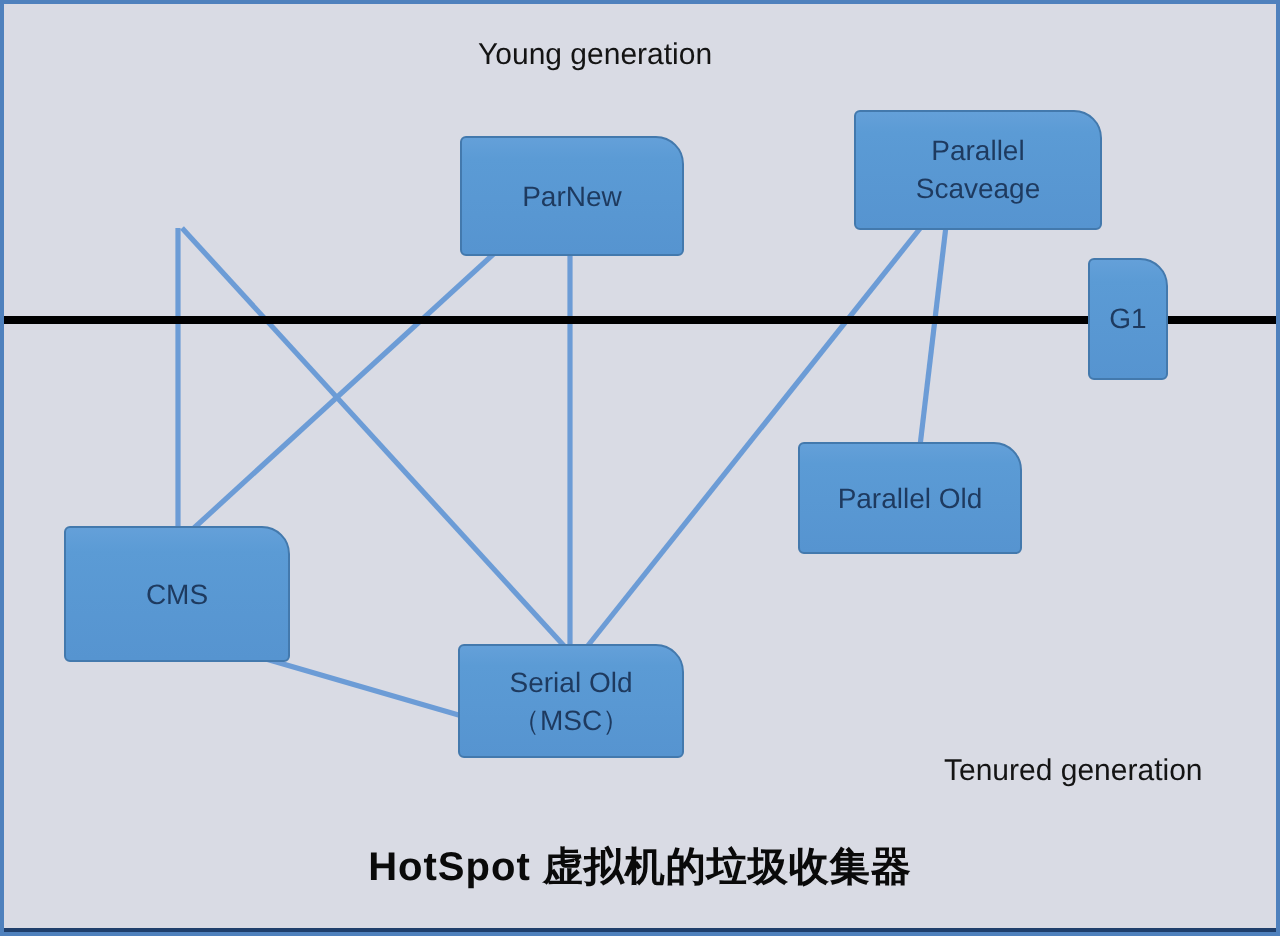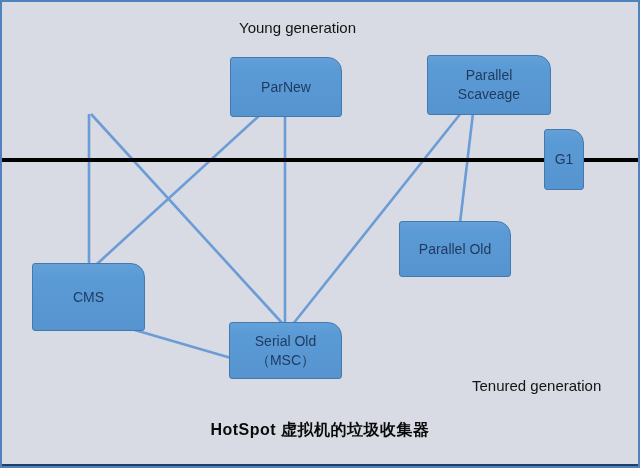--- a/index.html
+++ b/index.html
@@ -24,40 +24,40 @@
     border:1px solid #4379ad;
     border-radius:3px 14px 3px 3px;
     display:flex;align-items:center;justify-content:center;
     flex-direction:column;
     color:#1e3a5f;
     font-size:14px;
     line-height:19px;
     text-align:center;
   }
   .node-serial      {left:28px; top:54px;  width:114px;height:59px;}
-  .node-parnew      {left:228px;top:55px;  width:112px;height:60px;}
+  .node-parnew      {left:228px;top:66px;  width:112px;height:60px;}
   .node-ps          {left:425px;top:53px;  width:124px;height:60px;padding:0 6px;}
   .node-g1          {left:542px;top:127px; width:40px; height:61px;}
   .node-parallel-old{left:397px;top:219px; width:112px;height:56px;}
   .node-cms         {left:30px; top:261px; width:113px;height:68px;}
   .node-serial-old  {left:227px;top:320px; width:113px;height:57px;}
   .gen-label{
     position:absolute;
     font-size:15px;
     color:#141414;
     white-space:nowrap;
     margin-left:20px;
   }
   .young-label{left:217px;top:17px;}
   .tenured-label{left:450px;top:375px;}
   .caption{
     position:absolute;
     left:0;right:0;top:418px;
     text-align:center;
-    font-size:16px;
+    font-size:20px;
     font-weight:bold;
     color:#0a0a0a;
     letter-spacing:0.5px;
   }
 </style>
 </head>
 <body>
 
 <div class="frame">
 

